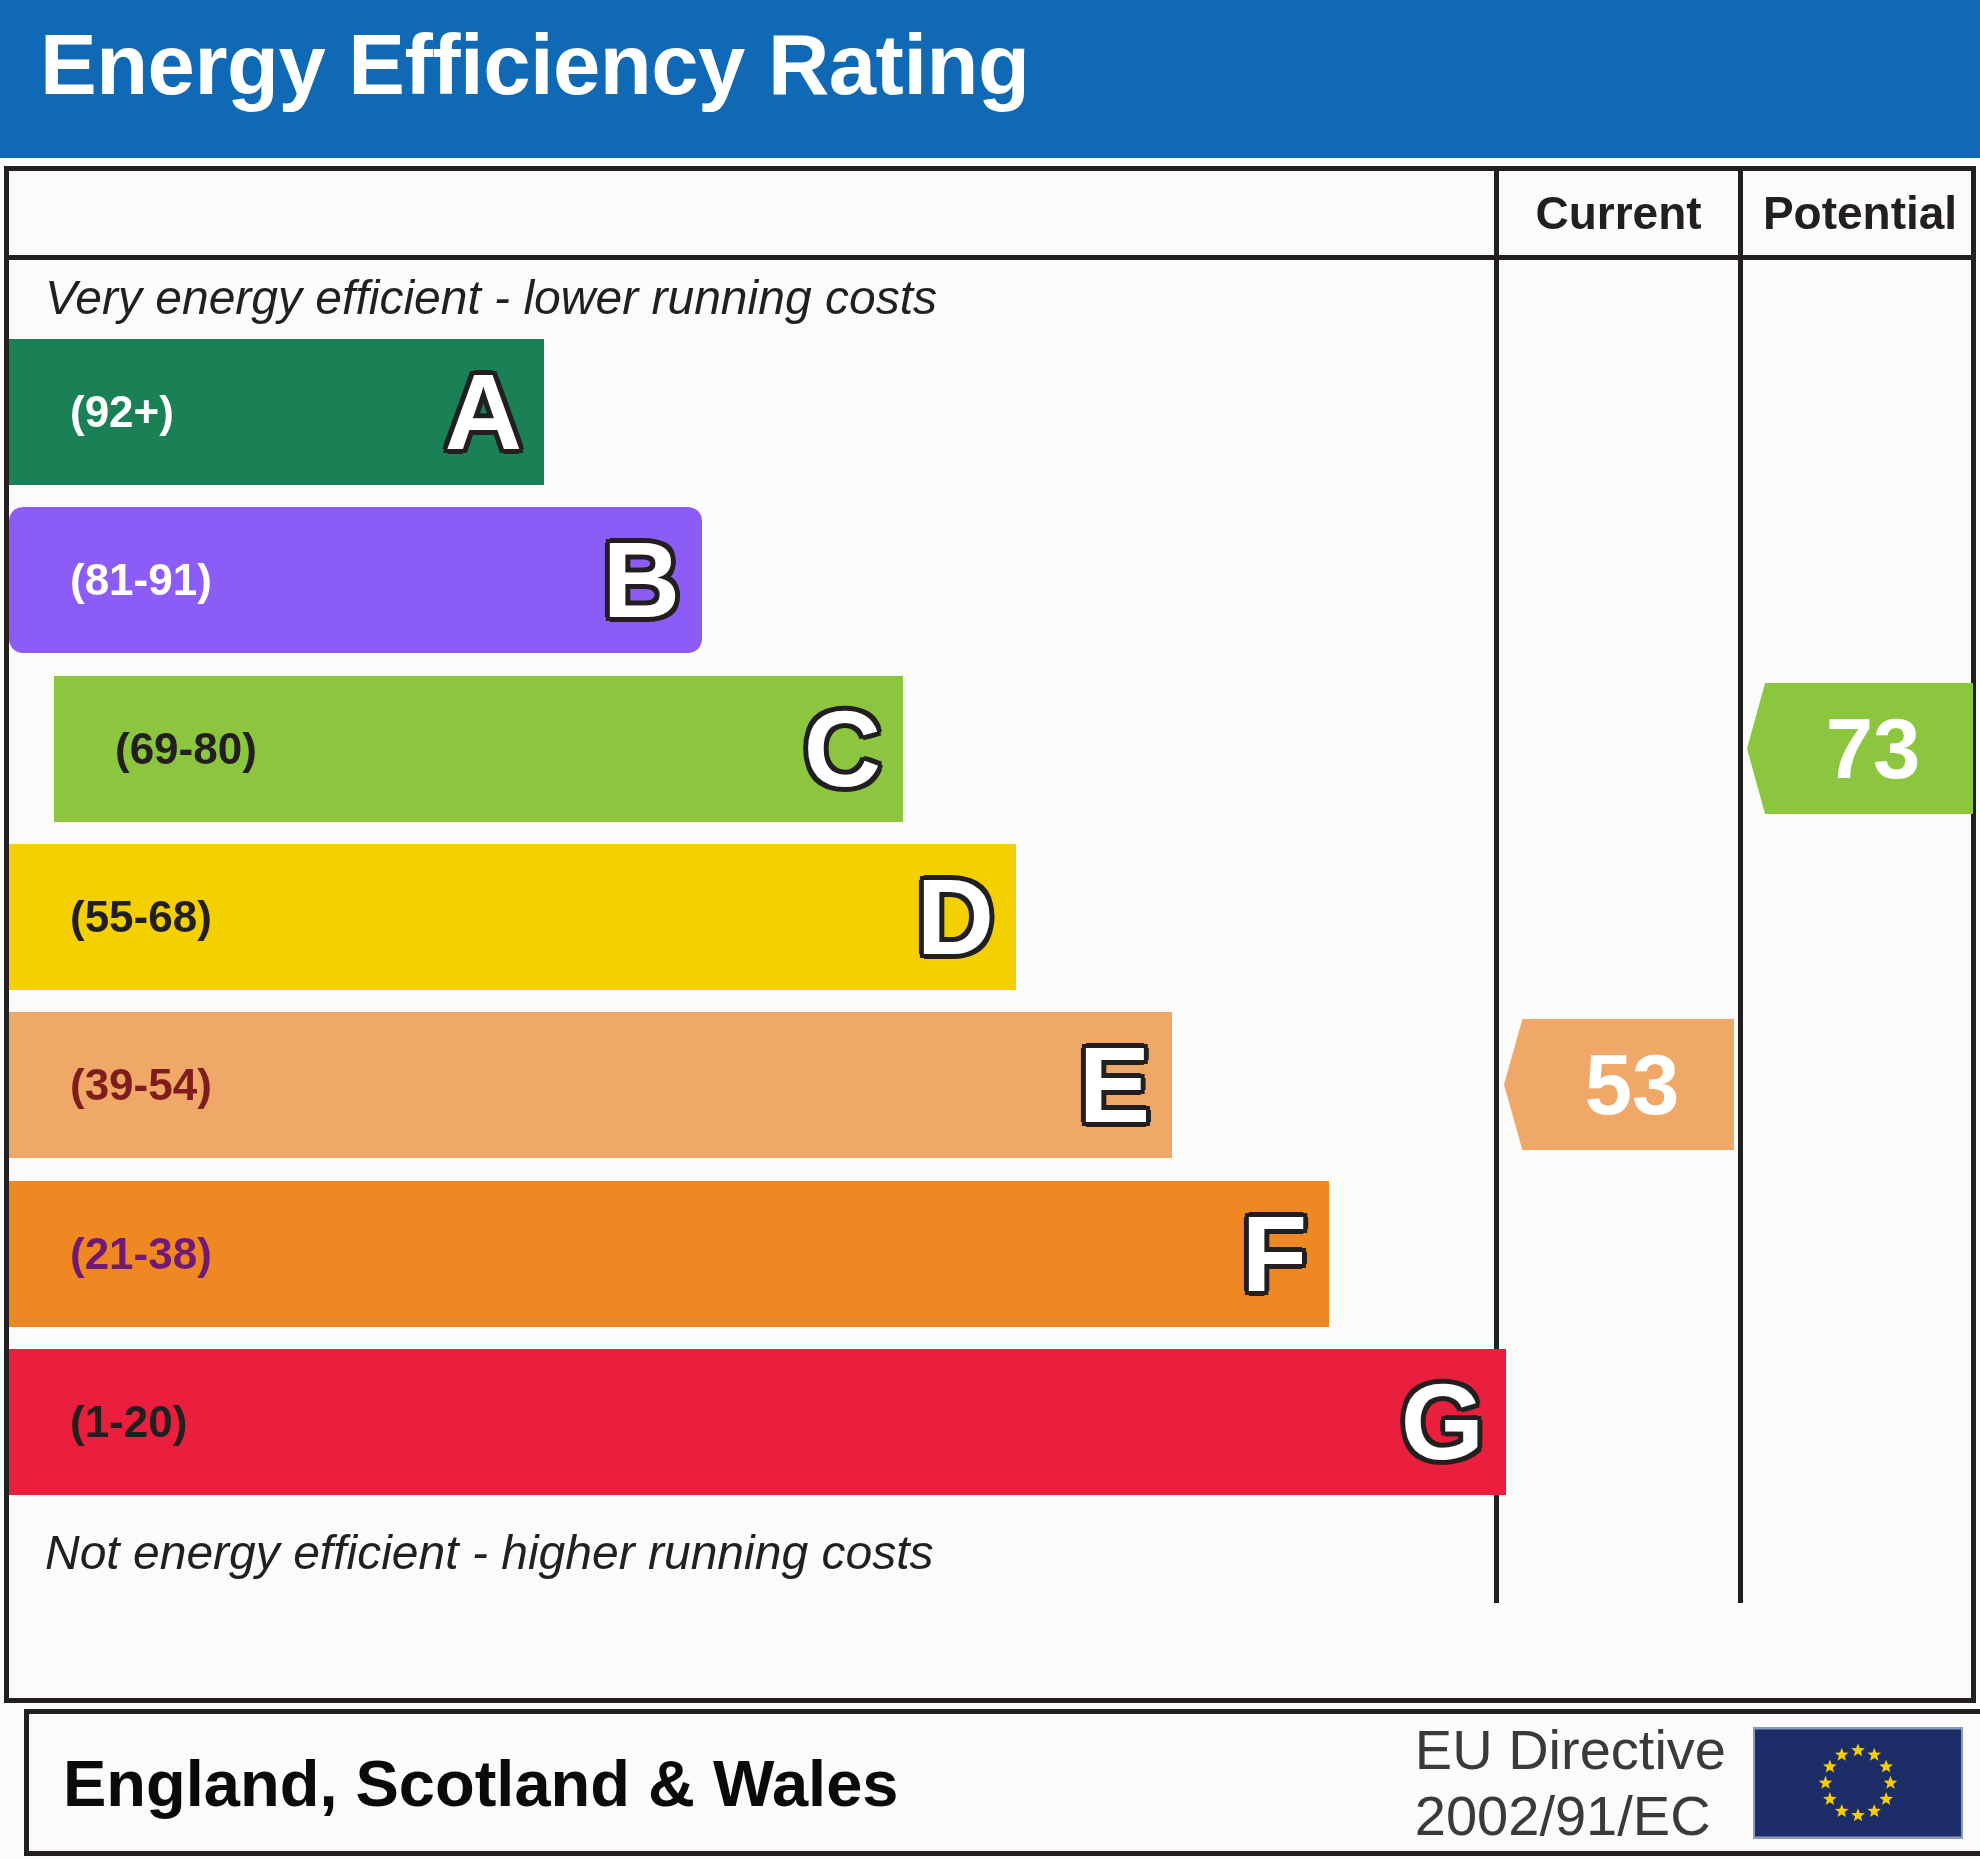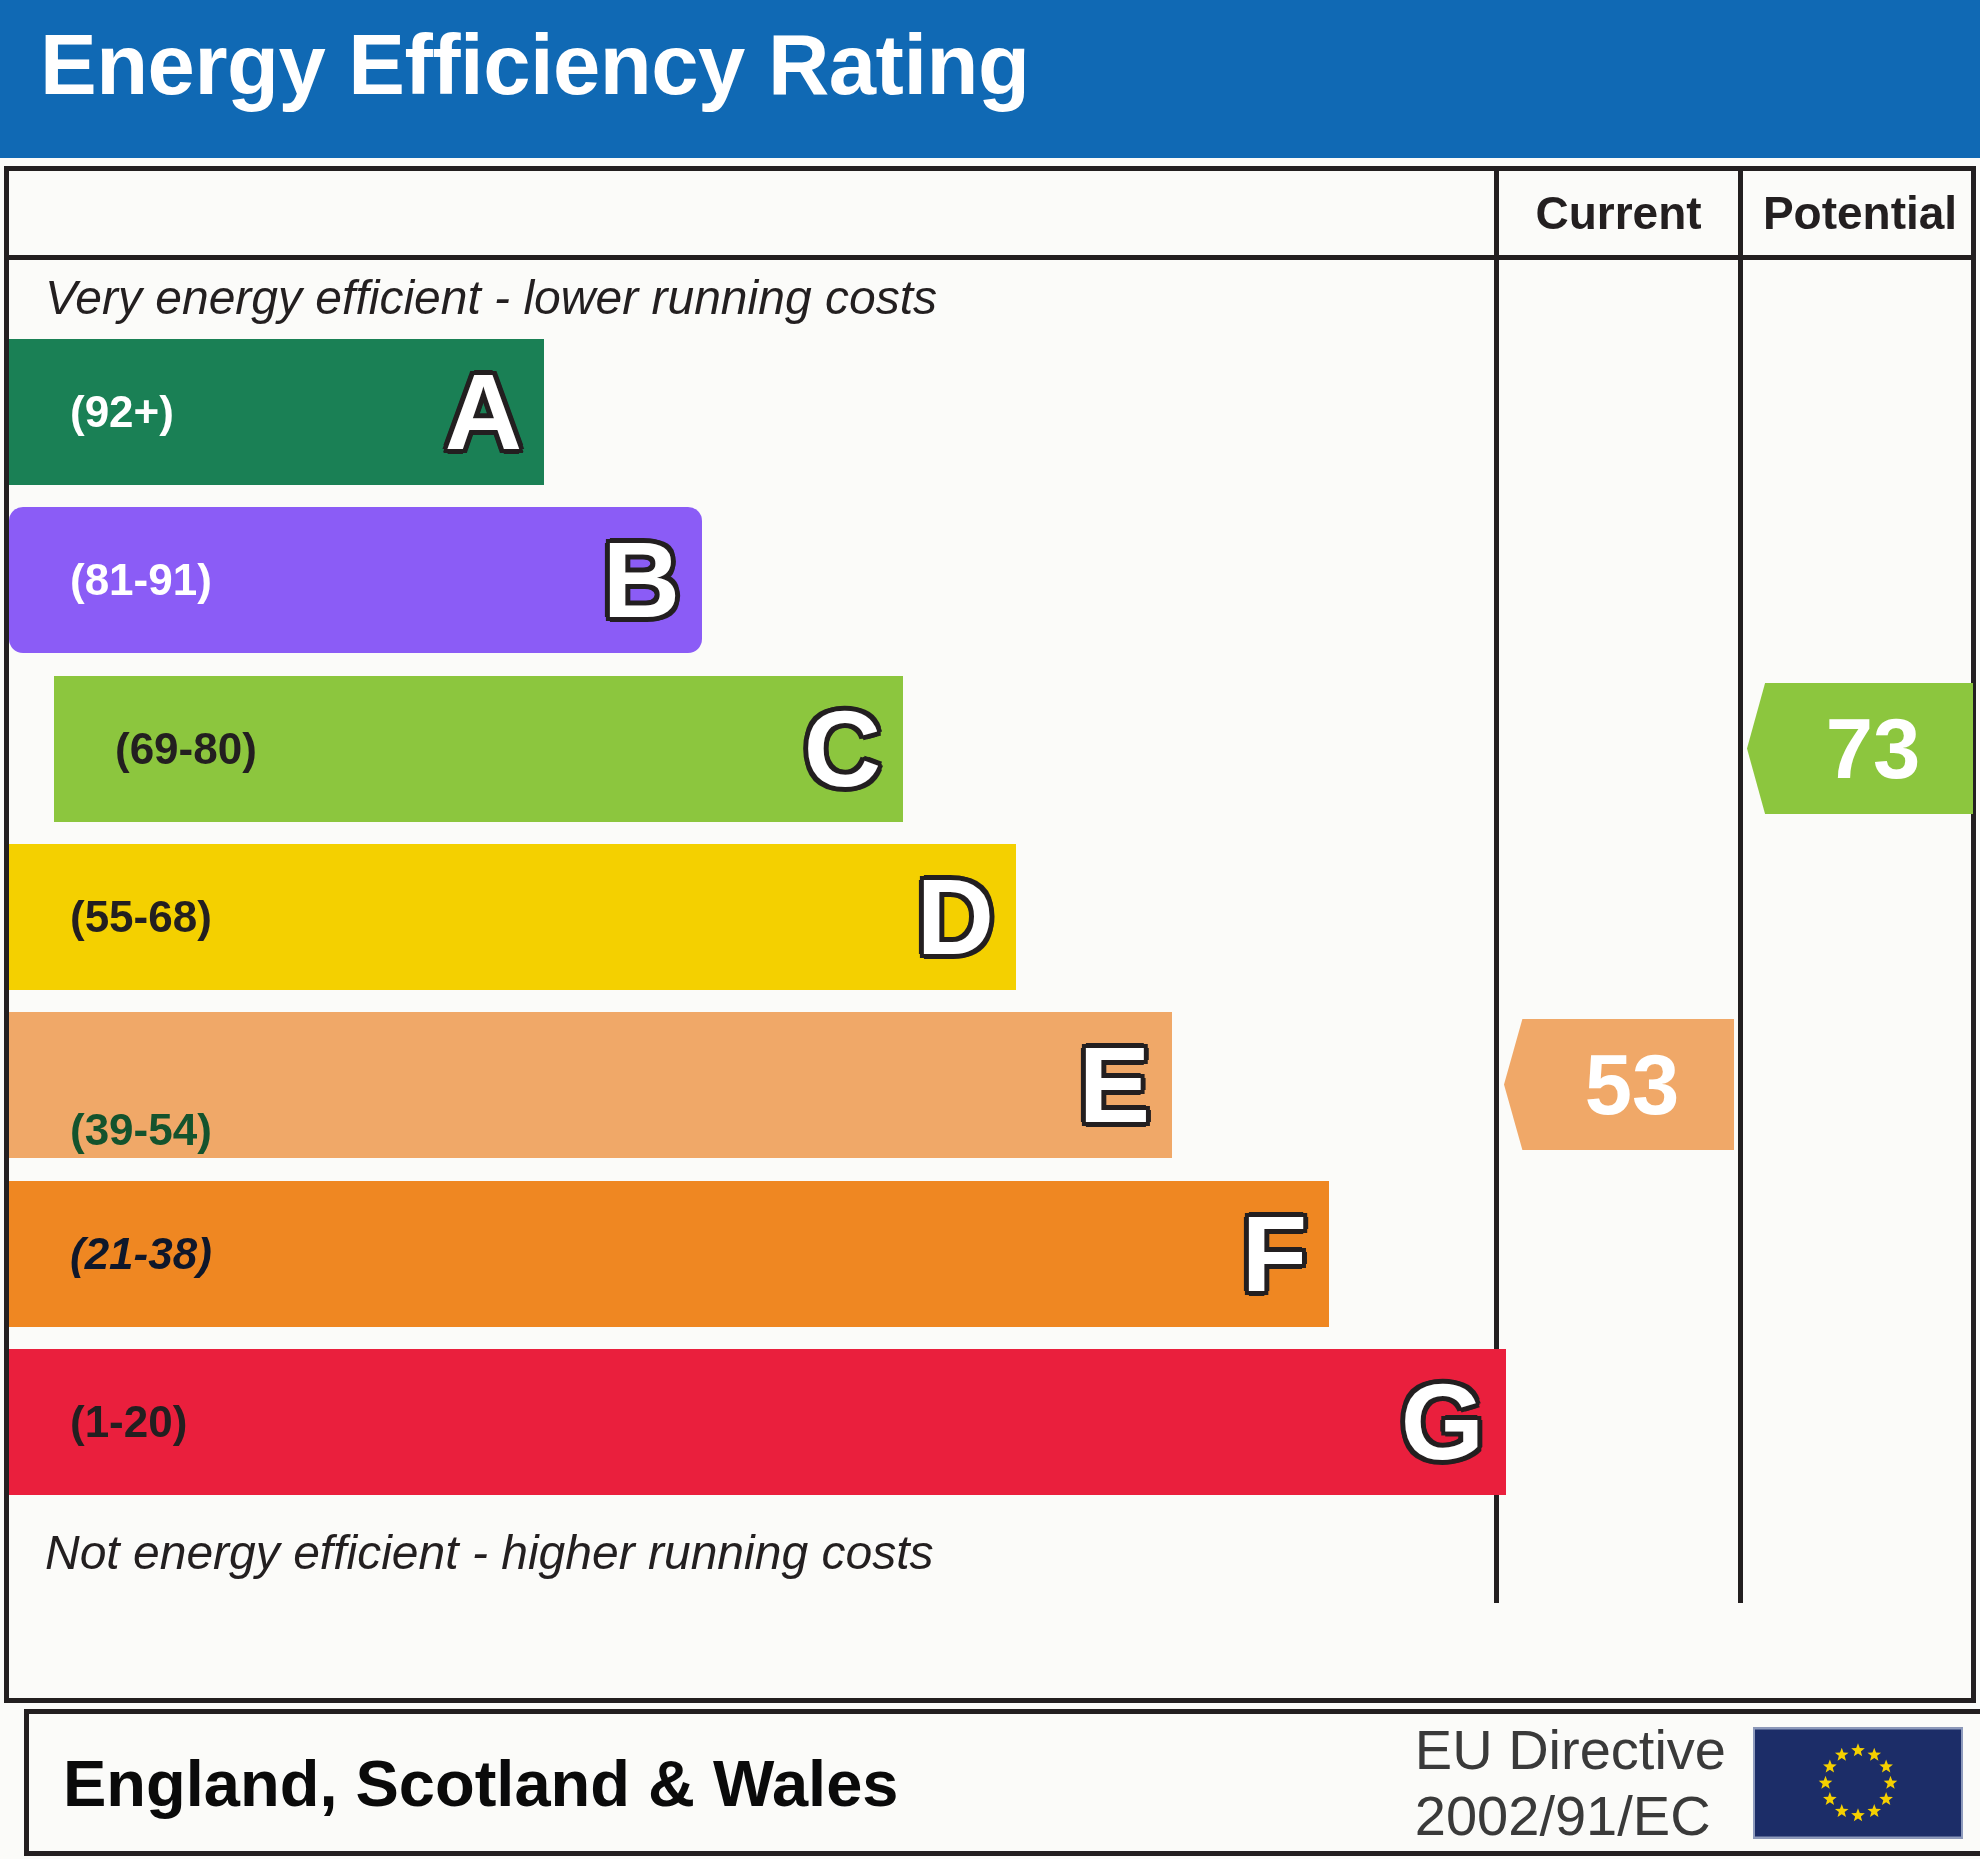--- a/index.html
+++ b/index.html
@@ -241,25 +241,25 @@
         </div>
         <div class="band" style="top: 337px; width: 849px; background: rgb(140, 198, 62); margin-left: 45px;">
           <span class="band-range" style="color: rgb(35, 31, 32);">(69-80)</span>
           <span class="band-letter">C</span>
         </div>
         <div class="band" style="top: 505px; width: 1007px; background: rgb(244, 208, 0);">
           <span class="band-range" style="color: rgb(35, 31, 32);">(55-68)</span>
           <span class="band-letter">D</span>
         </div>
         <div class="band" style="top: 673px; width: 1163px; background: rgb(240, 168, 104);">
-          <span class="band-range" style="color: #14532d; margin-top: 45px;">(39-54)</span>
+          <span class="band-range" style="color: #7f1d1d;">(39-54)</span>
           <span class="band-letter">E</span>
         </div>
         <div class="band" style="top: 842px; width: 1320px; background: rgb(239, 135, 34);">
-          <span class="band-range" style="color: #0f172a; font-style: italic;">(21-38)</span>
+          <span class="band-range" style="color: #701a75;">(21-38)</span>
           <span class="band-letter">F</span>
         </div>
         <div class="band" style="top: 1010px; width: 1475px; background: rgb(234, 31, 61); padding-left: 22px;">
           <span class="band-range" style="color: rgb(35, 31, 32);">(1-20)</span>
           <span class="band-letter">G</span>
         </div>
       </div>
 
     <div id="markers-container">
         <div class="marker" style="left: 1495px; width: 230px; top: 848px; background: rgb(240, 168, 104);">53</div>

